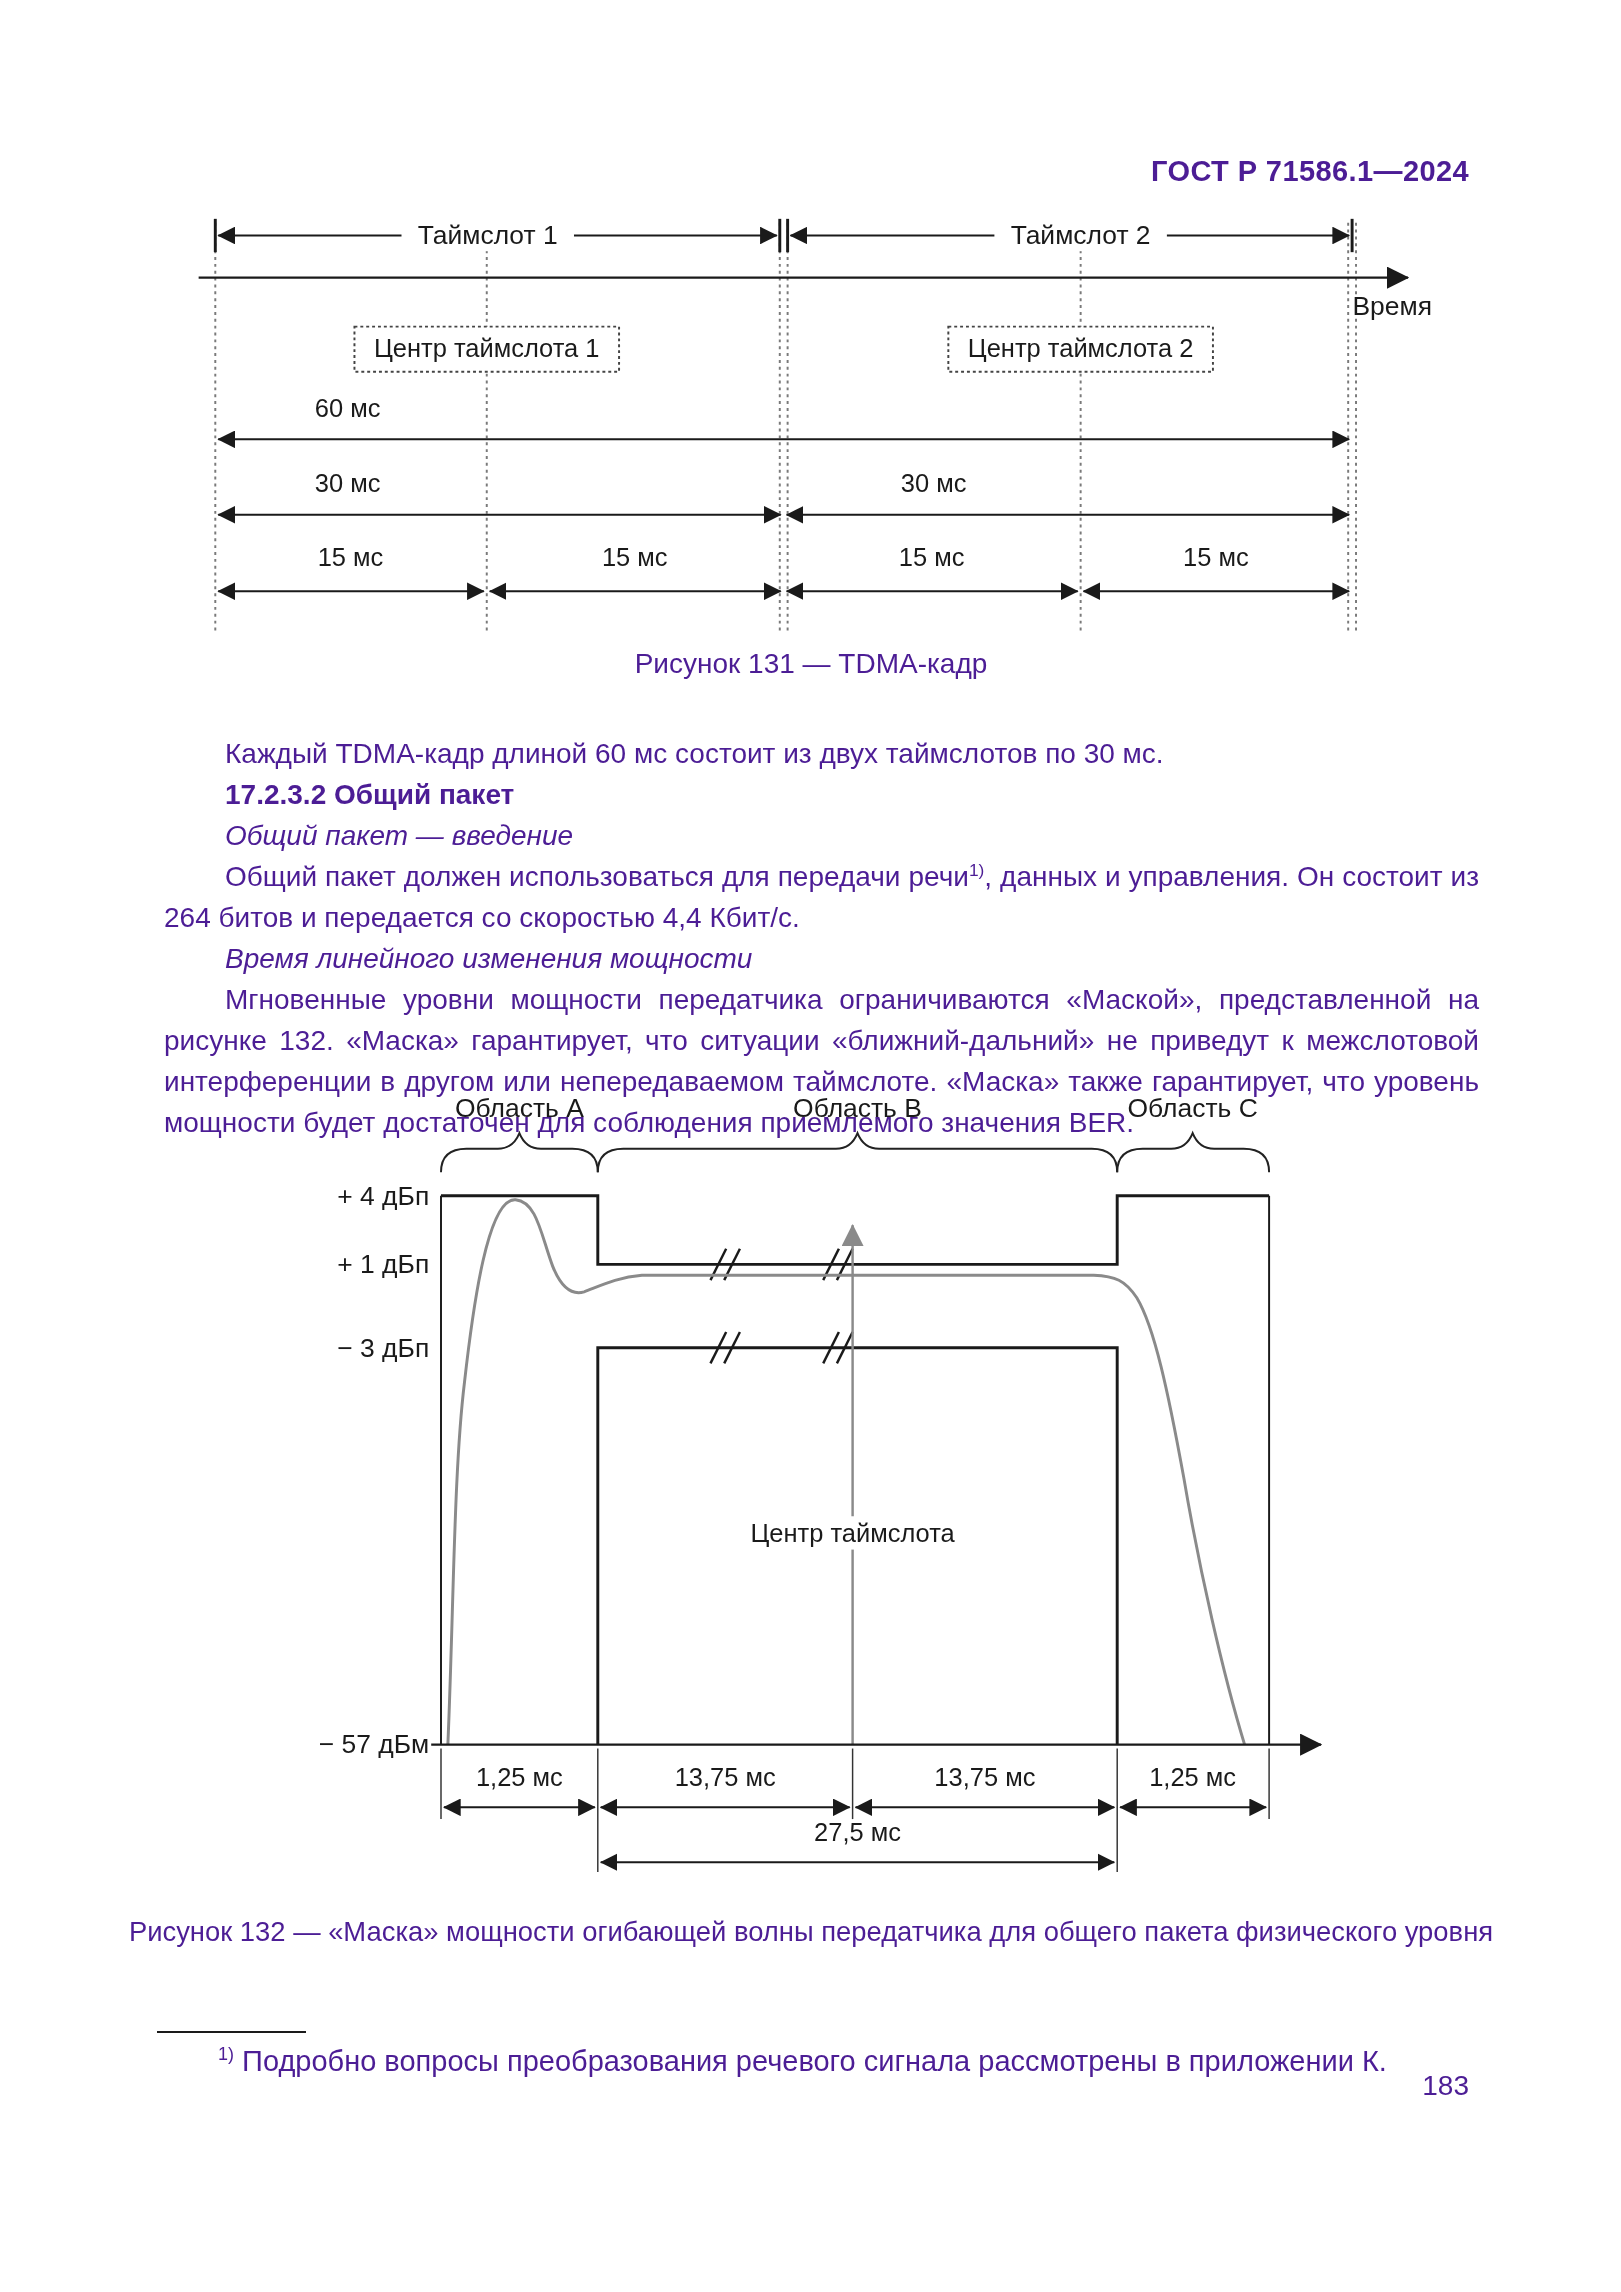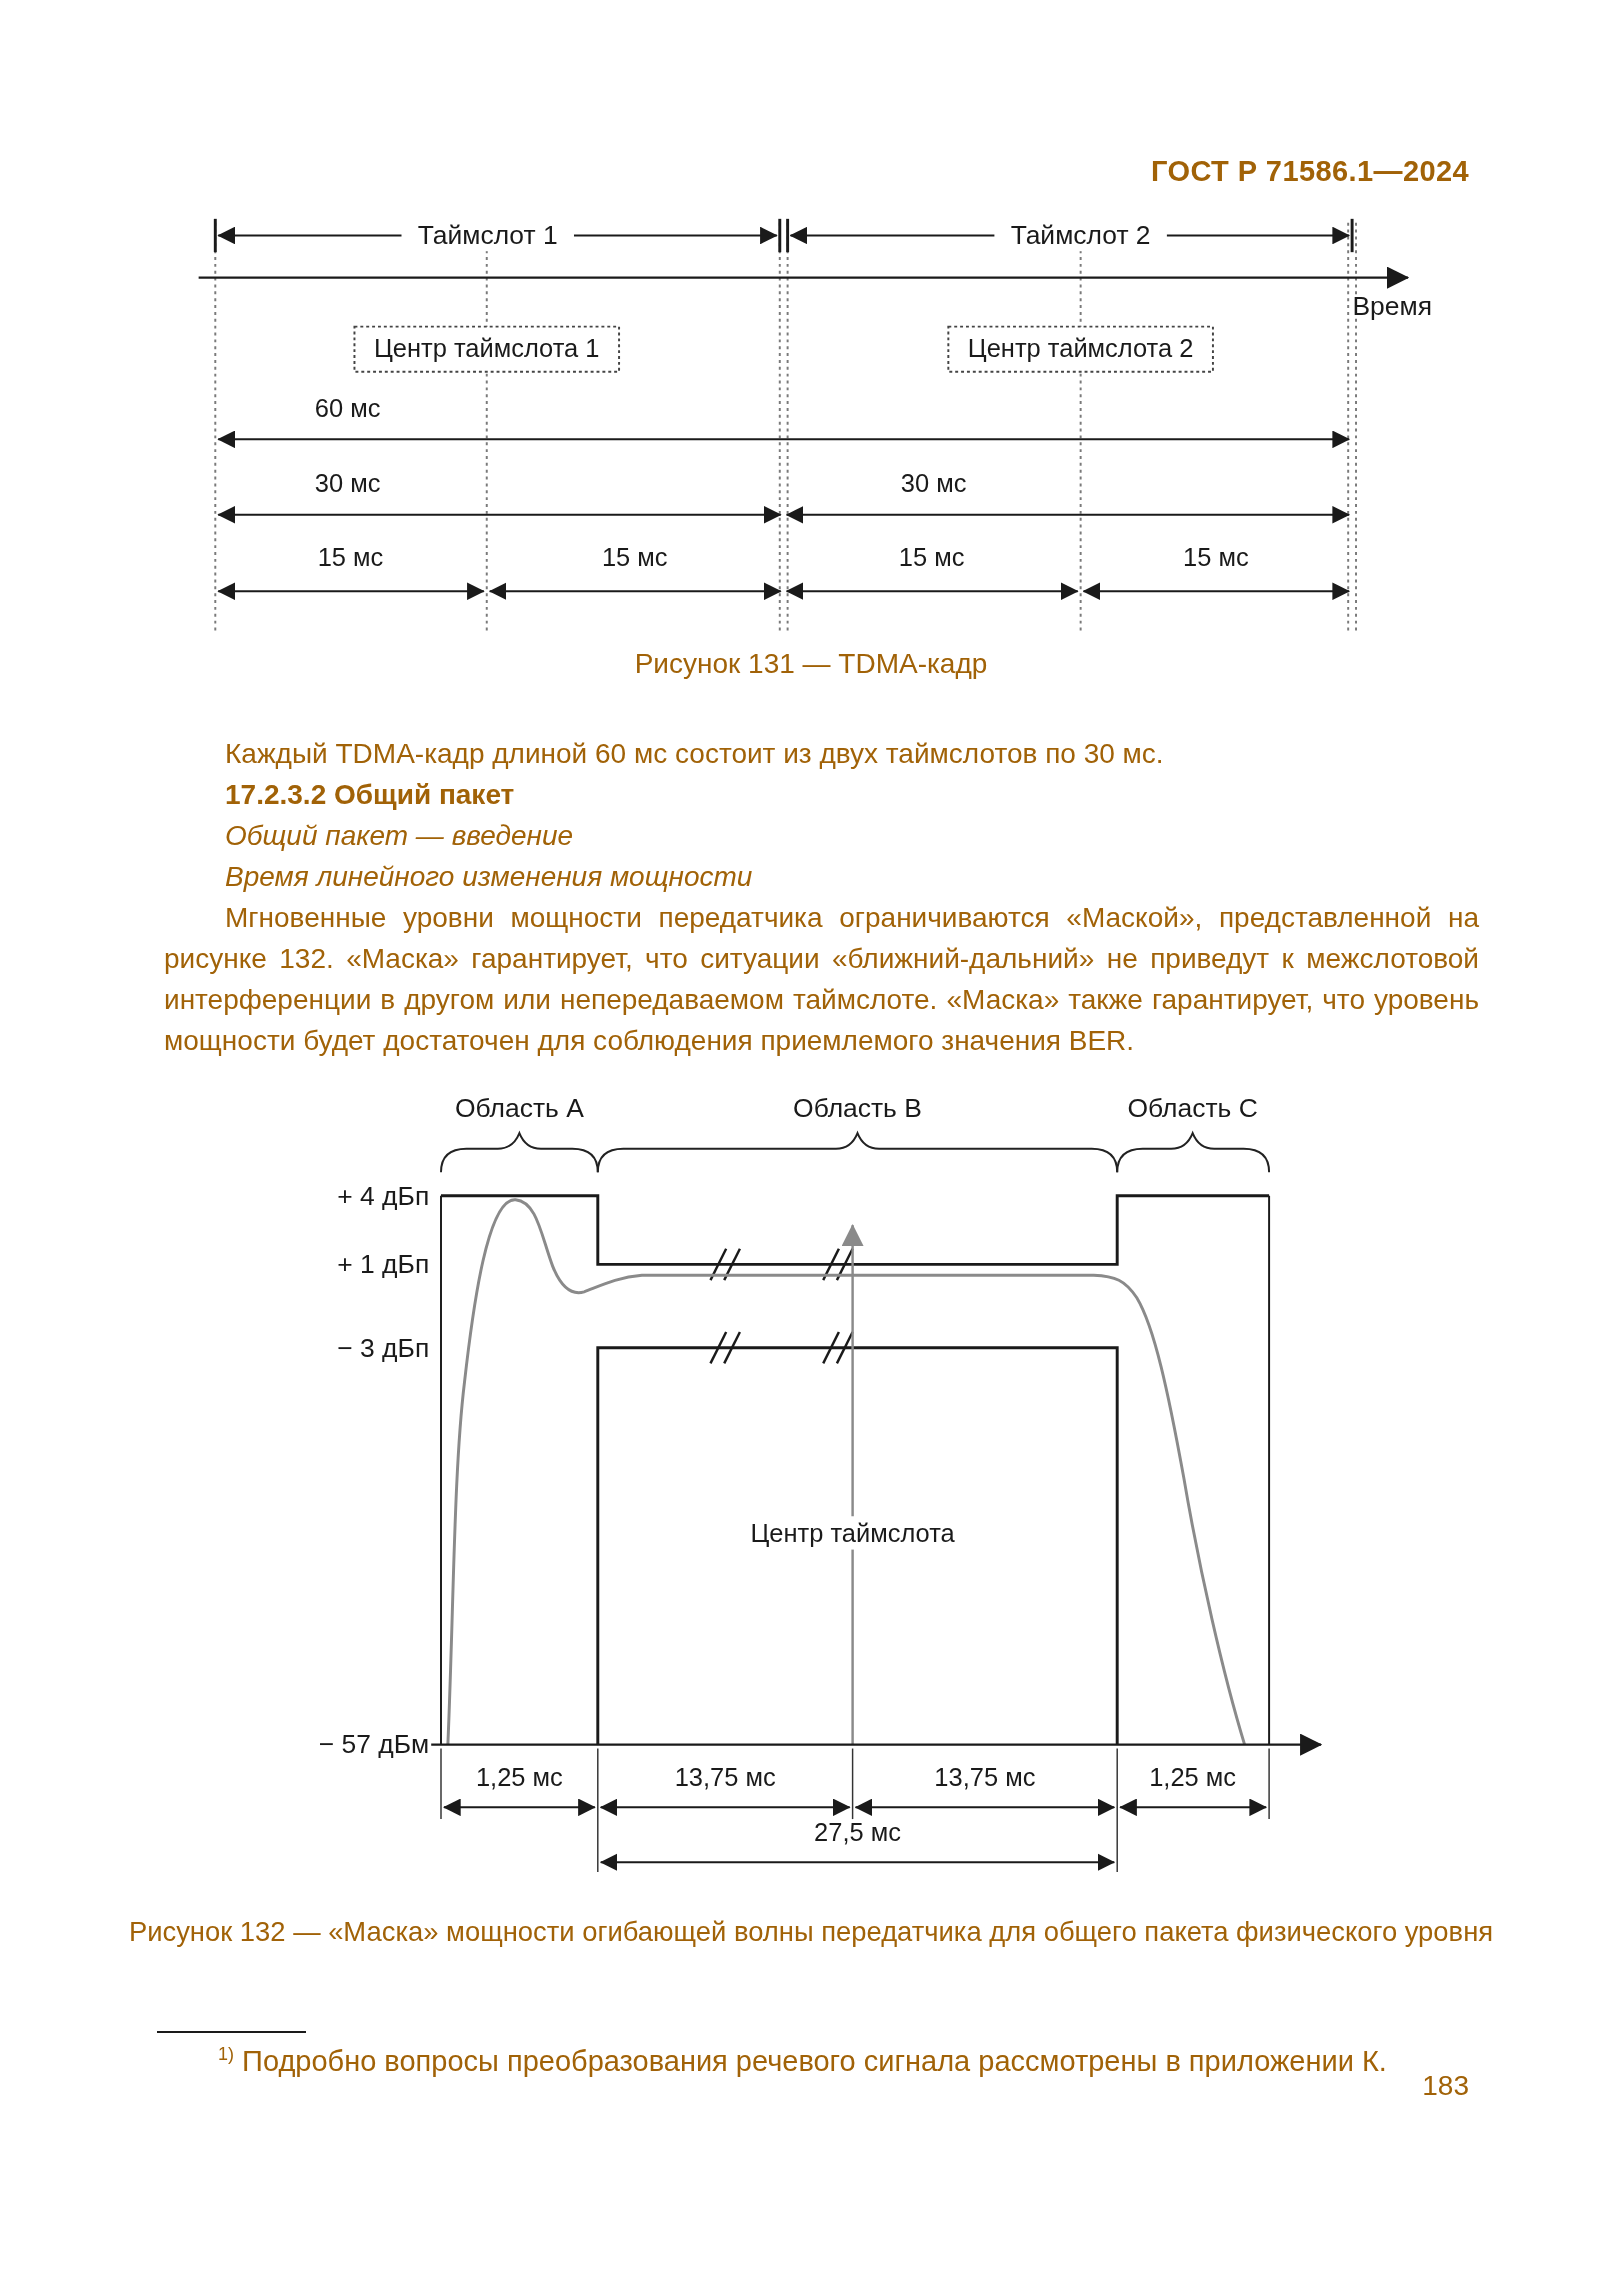--- a/index.html
+++ b/index.html
@@ -1,18 +1,18 @@
 <!DOCTYPE html>
 <html><head>
 <meta charset="utf-8">
 <style>
   html,body { margin:0; padding:0; background:#ffffff; }
   .page {
     position:relative; width:1621px; height:2293px; background:#ffffff;
-    color:#a16207; font-family:"Liberation Sans", sans-serif; overflow:hidden;
+    color:#4c1d95; font-family:"Liberation Sans", sans-serif; overflow:hidden;
   }
   .header {
     position:absolute; top:155px; right:152px;
     font-size:29px; font-weight:bold; letter-spacing:0.4px;
   }
   svg.fig131 { position:absolute; left:181px; top:211px; }
   svg.fig132 { position:absolute; left:196px; top:1078px; }
   .caption { position:absolute; left:59px; width:1504px; text-align:center; }
   .caption131 { top:648px; font-size:28px; }
   .caption132 { top:1894px; font-size:27.4px;margin-top:22px; }
@@ -102,20 +102,21 @@
     <line class="dim" x1="618" y1="388" x2="915" y2="388" marker-start="url(#arB)" marker-end="url(#arB)"></line>
     <line class="dim" x1="921" y1="388" x2="1192" y2="388" marker-start="url(#arB)" marker-end="url(#arB)"></line>
   </svg>
 
   <div class="caption caption131">Рисунок 131 — TDMA-кадр</div>
 
   <div class="bodytext">
     <p>Каждый TDMA-кадр длиной 60 мс состоит из двух таймслотов по 30 мс.</p>
     <p class="bd">17.2.3.2 Общий пакет</p>
     <p class="it">Общий пакет — введение</p>
+    <p><span>Общий пакет должен использоваться для передачи речи</span><sup>1)</sup><span>, данных и управления. Он состоит из 264 битов и передается со скоростью 4,4 Кбит/с.</span></p>
     <p class="it">Время линейного изменения мощности</p>
     <p>Мгновенные уровни мощности передатчика ограничиваются «Маской», представленной на рисунке 132. «Маска» гарантирует, что ситуации «ближний-дальний» не приведут к межслотовой интерференции в другом или непередаваемом таймслоте. «Маска» также гарантирует, что уровень мощности будет достаточен для соблюдения приемлемого значения BER.</p>
   </div>
 
   <svg class="fig132" width="1176" height="804" viewBox="0 0 1200 820">
     <defs>
       <marker id="arB2" viewBox="0 0 10 10" refX="9.5" refY="5" markerWidth="9" markerHeight="9" orient="auto-start-reverse">
         <path d="M0,0 L10,5 L0,10 Z" fill="#1a1a1a"></path>
       </marker>
       <marker id="arG2" viewBox="0 0 10 10" refX="9.5" refY="5" markerWidth="9" markerHeight="9" orient="auto-start-reverse">

